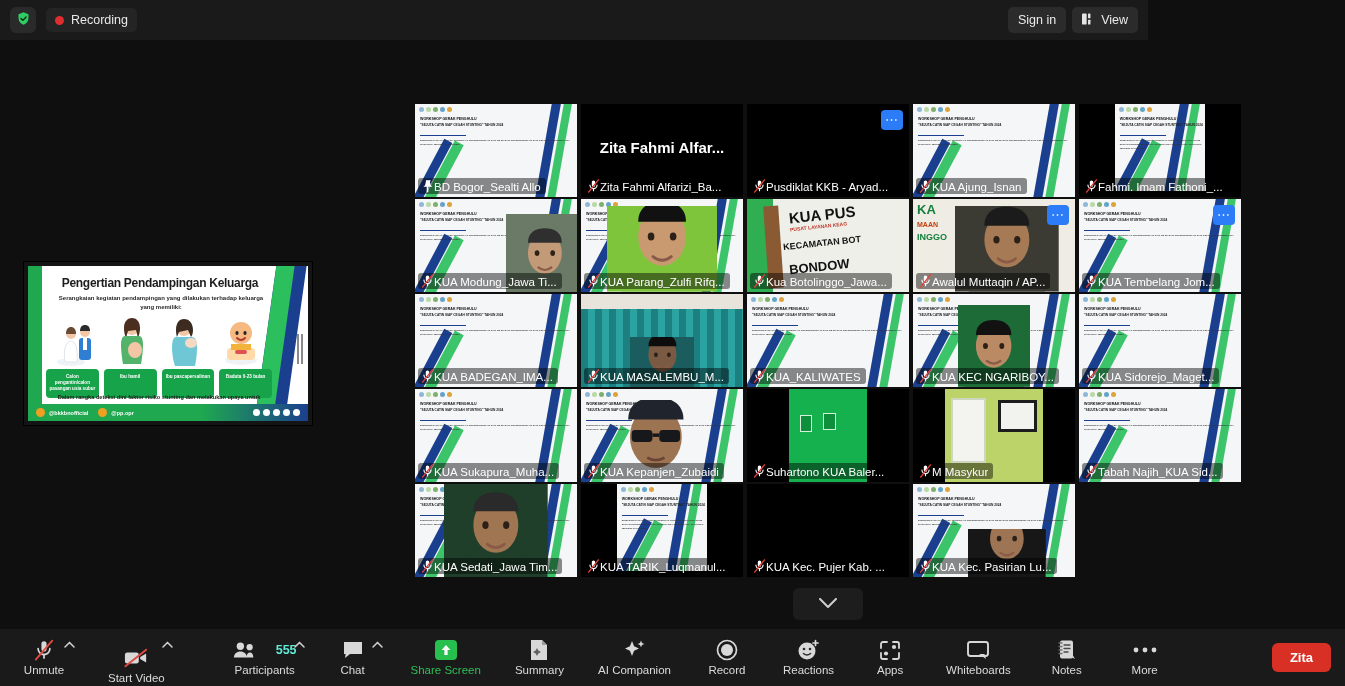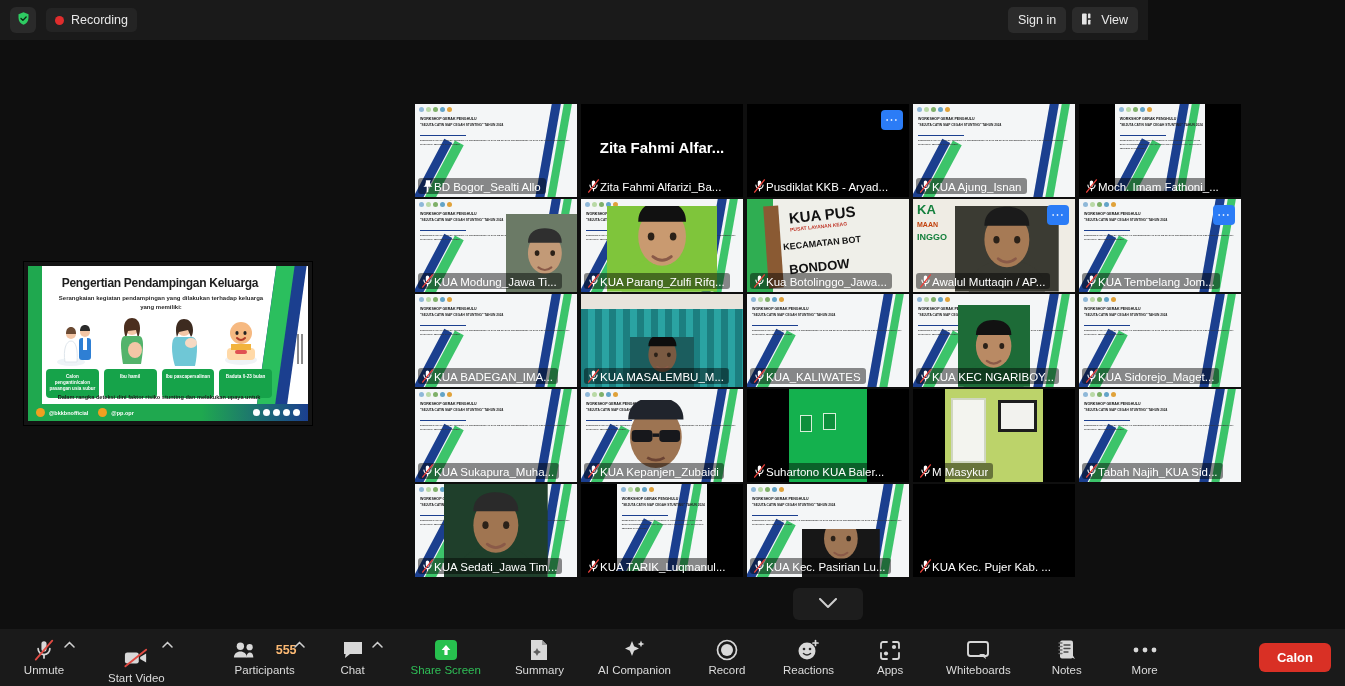--- a/index.html
+++ b/index.html
@@ -151,21 +151,21 @@
     padding: 0 6px;
   }
   .tool .ic { height:22px; display:flex; align-items:center; justify-content:center; }
   .tool .tl { color:#dcdcdc; font-size:11.5px; white-space:nowrap; }
   .tool.green .tl { color:#2fbf57; }
   .caret {
     position:absolute; right:-4px; top:6px; width:14px; height:14px;
     display:flex; align-items:center; justify-content:center; cursor:pointer;
   }
   .caret svg { display:block; }
-  .pcount { color:#fdba74; font-size:12.5px; font-weight:600; margin-left:19px; }
+  .pcount { color:#5eead4; font-size:12.5px; font-weight:600; margin-left:19px; }
   .leave-btn {
     margin-left:auto; margin-right:14px; background:#d93025; color:#fff;
     border-radius:6px; padding:7px 18px; font-size:13px; font-weight:700; cursor:pointer;
   }
 </style>
 </head>
 <body>
 
 <div id="app">
 
@@ -398,21 +398,21 @@
     <div class="h3">DISELENGGARAKAN OLEH PUSDIKLAT KEPENDUDUKAN DAN KB BADAN KEPENDUDUKAN DAN KELUARGA BERENCANA NASIONAL (BKKBN) TAHUN 2024</div>
   </div>
           </div>
           <div class="tile-name">
              <svg width="13" height="14" viewBox="0 0 16 17">
               <path d="M8 1.6a2.1 2.1 0 0 1 2.1 2.1v4a2.1 2.1 0 1 1-4.2 0v-4A2.1 2.1 0 0 1 8 1.6z" fill="#ffffff"></path>
               <path d="M3.6 7.4a4.4 4.4 0 0 0 8.8 0" stroke="#ffffff" stroke-width="1.4" fill="none" stroke-linecap="round"></path>
               <path d="M8 11.8v2.6" stroke="#ffffff" stroke-width="1.4" stroke-linecap="round"></path>
               <path d="M2 16L14 1" stroke="#e8403a" stroke-width="1.7" stroke-linecap="round"></path>
             </svg>
-             <span class="lbl">Moch. Imam Fathoni_...</span>
+             <span class="lbl">Fahmi. Imam Fathoni_...</span>
            </div>
         </div>
       </div>
       <div class="tile-cell">
         <div class="tile">
           <div class="tile-media">
             <div class="ppt" style="inset:0;">
     <div class="bl2"></div>
     <div class="gr2"></div>
     <div class="bl"></div>
@@ -950,20 +950,36 @@
               <path d="M8 11.8v2.6" stroke="#ffffff" stroke-width="1.4" stroke-linecap="round"></path>
               <path d="M2 16L14 1" stroke="#e8403a" stroke-width="1.7" stroke-linecap="round"></path>
             </svg>
              <span class="lbl">KUA TARIK_Luqmanul...</span>
            </div>
         </div>
       </div>
       <div class="tile-cell">
         <div class="tile">
           <div class="tile-media">
+            <div style="position:absolute;inset:0;background:#000"></div>
+          </div>
+          <div class="tile-name">
+             <svg width="13" height="14" viewBox="0 0 16 17">
+              <path d="M8 1.6a2.1 2.1 0 0 1 2.1 2.1v4a2.1 2.1 0 1 1-4.2 0v-4A2.1 2.1 0 0 1 8 1.6z" fill="#ffffff"></path>
+              <path d="M3.6 7.4a4.4 4.4 0 0 0 8.8 0" stroke="#ffffff" stroke-width="1.4" fill="none" stroke-linecap="round"></path>
+              <path d="M8 11.8v2.6" stroke="#ffffff" stroke-width="1.4" stroke-linecap="round"></path>
+              <path d="M2 16L14 1" stroke="#e8403a" stroke-width="1.7" stroke-linecap="round"></path>
+            </svg>
+             <span class="lbl">KUA Kec. Pujer Kab. ...</span>
+           </div>
+        </div>
+      </div>
+      <div class="tile-cell">
+        <div class="tile">
+          <div class="tile-media">
             <div class="ppt" style="inset:0;">
     <div class="bl2"></div>
     <div class="gr2"></div>
     <div class="bl"></div>
     <div class="gr"></div>
     <div class="logos">
                 <i style="background:#8fb8d8"></i>
                 <i style="background:#b9d9a6"></i>
                 <i style="background:#7fb069"></i>
                 <i style="background:#63a4c8"></i>
@@ -988,36 +1004,20 @@
              <svg width="13" height="14" viewBox="0 0 16 17">
               <path d="M8 1.6a2.1 2.1 0 0 1 2.1 2.1v4a2.1 2.1 0 1 1-4.2 0v-4A2.1 2.1 0 0 1 8 1.6z" fill="#ffffff"></path>
               <path d="M3.6 7.4a4.4 4.4 0 0 0 8.8 0" stroke="#ffffff" stroke-width="1.4" fill="none" stroke-linecap="round"></path>
               <path d="M8 11.8v2.6" stroke="#ffffff" stroke-width="1.4" stroke-linecap="round"></path>
               <path d="M2 16L14 1" stroke="#e8403a" stroke-width="1.7" stroke-linecap="round"></path>
             </svg>
              <span class="lbl">KUA Kec. Pasirian Lu...</span>
            </div>
         </div>
       </div>
-      <div class="tile-cell">
-        <div class="tile">
-          <div class="tile-media">
-            <div style="position:absolute;inset:0;background:#000"></div>
-          </div>
-          <div class="tile-name">
-             <svg width="13" height="14" viewBox="0 0 16 17">
-              <path d="M8 1.6a2.1 2.1 0 0 1 2.1 2.1v4a2.1 2.1 0 1 1-4.2 0v-4A2.1 2.1 0 0 1 8 1.6z" fill="#ffffff"></path>
-              <path d="M3.6 7.4a4.4 4.4 0 0 0 8.8 0" stroke="#ffffff" stroke-width="1.4" fill="none" stroke-linecap="round"></path>
-              <path d="M8 11.8v2.6" stroke="#ffffff" stroke-width="1.4" stroke-linecap="round"></path>
-              <path d="M2 16L14 1" stroke="#e8403a" stroke-width="1.7" stroke-linecap="round"></path>
-            </svg>
-             <span class="lbl">KUA Kec. Pujer Kab. ...</span>
-           </div>
-        </div>
-      </div>
     </div>
 
   <div class="pager">
     <span>
       <svg width="18" height="11" viewBox="0 0 18 11">
           <path d="M1 1l8 8 8-8" stroke="#cfcfcf" stroke-width="2" fill="none" stroke-linecap="round" stroke-linejoin="round"></path>
         </svg>
     </span>
   </div>
 
@@ -1166,16 +1166,16 @@
       <div class="tool" style="margin-left: 22px;">
         <div class="ic">
           <svg width="26" height="8" viewBox="0 0 26 8">
             <circle cx="4" cy="4" r="2.4" fill="#d8d8d8"></circle>
             <circle cx="13" cy="4" r="2.4" fill="#d8d8d8"></circle>
             <circle cx="22" cy="4" r="2.4" fill="#d8d8d8"></circle>
           </svg>
         </div>
         <div class="tl">More</div>
       </div>
-      <div class="leave-btn">Calon</div>
+      <div class="leave-btn">Zita</div>
   </div>
 
 </div>
 
 </body></html>

